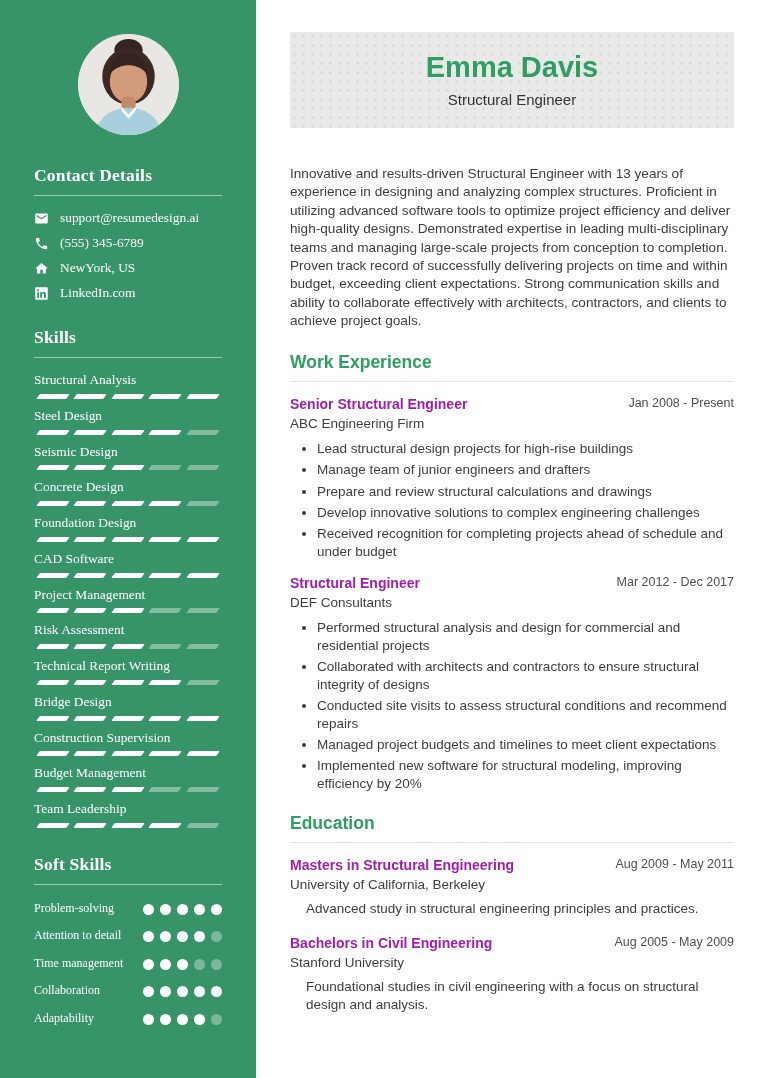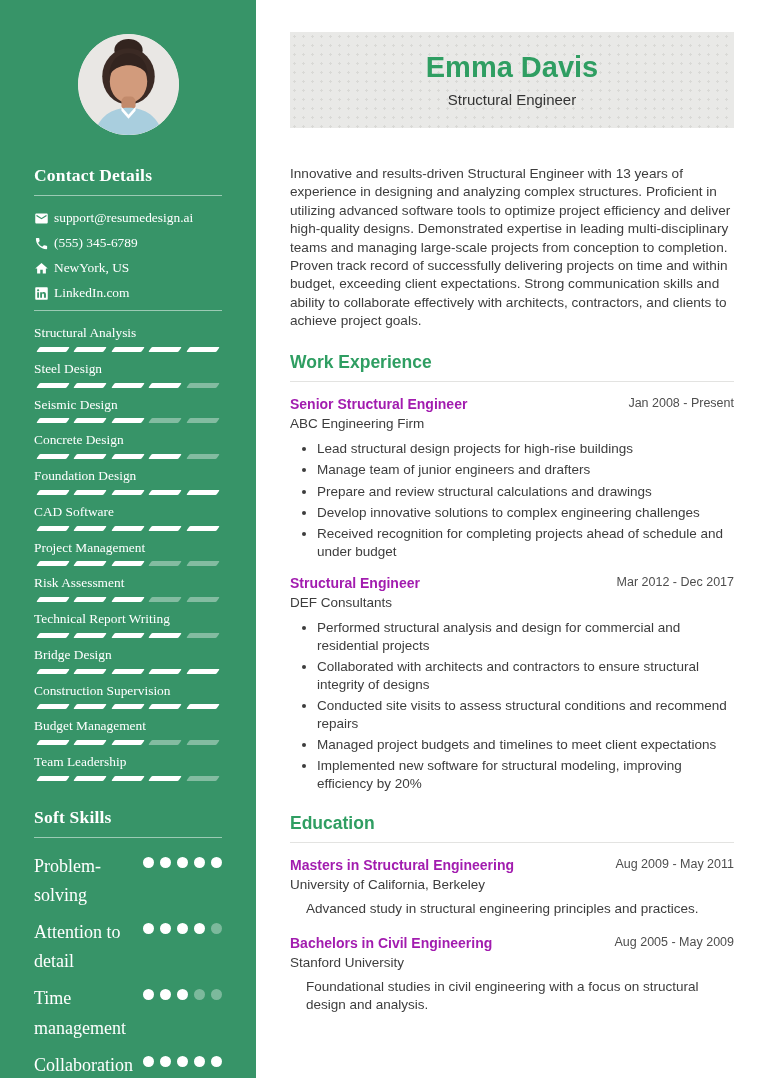--- a/index.html
+++ b/index.html
@@ -21,33 +21,33 @@
     width:101px; height:101px; border-radius:50%;
     margin:0 auto; overflow:hidden; background:#e9e7e4;
   }
   .photo-wrap svg { display:block; width:100%; height:100%; }
 
   .side-title { font-size:17.5px; font-weight:bold; letter-spacing:.2px; }
   .side-rule { border:none; border-top:1px solid rgba(255,255,255,.5); margin:9px 0 14px; }
   .mt-contact { margin-top:30px; }
   .mt-sec { margin-top:26px; }
 
-  .contact-row { display:flex; align-items:center; gap:5px; margin-bottom:9px; }
+  .contact-row { display:flex; align-items:center; gap:11px; margin-bottom:9px; }
   .contact-row .txt { font-size:13.4px; }
   .cicon { width:15px; height:15px; flex:0 0 15px; }
   .cicon svg { display:block; width:15px; height:15px; fill:#ffffff; }
 
   .skill { margin-bottom:9px; }
   .skill-label { font-size:13.4px; margin-bottom:5px; line-height:1.25; }
   .skillbar { display:flex; gap:7px; height:5px; padding:0 4px; }
   .skillbar .seg { flex:1; background:rgba(255,255,255,.38); transform:skewX(-35deg); border-radius:1px; }
   .skillbar .seg.on { background:#ffffff; }
 
   .soft-row { display:flex; justify-content:space-between; align-items:flex-start; margin-bottom:8px; }
-  .soft-label { font-size:18px; width:114px; line-height:1.62; }
+  .soft-label { font-size:12px; width:114px; line-height:1.62; }
   .dots { display:flex; gap:6px; padding-top:5px; }
   .dots .seg { width:11px; height:11px; border-radius:50%; background:rgba(255,255,255,.35); }
   .dots .seg.on { background:#ffffff; }
 
   
   .main { flex:1; padding:32px 34px 0; color:var(--bodytext,#3d3d3d); }
   .hero {
     height:96px; background-color:var(--headerbg,#e9e9e7);
     background-image:radial-gradient(#d9d9d6 1px, rgba(0,0,0,0) 1.1px);
     background-size:9px 9px;
@@ -129,20 +129,21 @@
 
     <div class="contact-row">
       <span class="cicon">
         <svg viewBox="0 0 24 24">
             <path d="M20.45 2H3.55C2.7 2 2 2.7 2 3.55v16.9C2 21.3 2.7 22 3.55 22h16.9c.85 0 1.55-.7 1.55-1.55V3.55C22 2.7 21.3 2 20.45 2zM8.1 18.7H5.1V9.8h3V18.7zM6.6 8.5c-.96 0-1.74-.78-1.74-1.74S5.64 5 6.6 5s1.74.78 1.74 1.76S7.56 8.5 6.6 8.5zM18.9 18.7h-2.97v-4.33c0-1.03-.02-2.36-1.44-2.36-1.44 0-1.66 1.12-1.66 2.28v4.41H9.86V9.8h2.85v1.22h.04c.4-.75 1.37-1.54 2.81-1.54 3 0 3.56 1.98 3.56 4.55v4.67z"></path>
           </svg>
       </span>
       <span class="txt">LinkedIn.com</span>
     </div>
 
+    <h2 class="side-title mt-sec">Skills</h2>
     <hr class="side-rule">
     <div>
   <div class="skill">
     <div class="skill-label">Structural Analysis</div>
     <div class="skillbar">
             <i class="seg on"></i>
             <i class="seg on"></i>
             <i class="seg on"></i>
             <i class="seg on"></i>
             <i class="seg on"></i>

